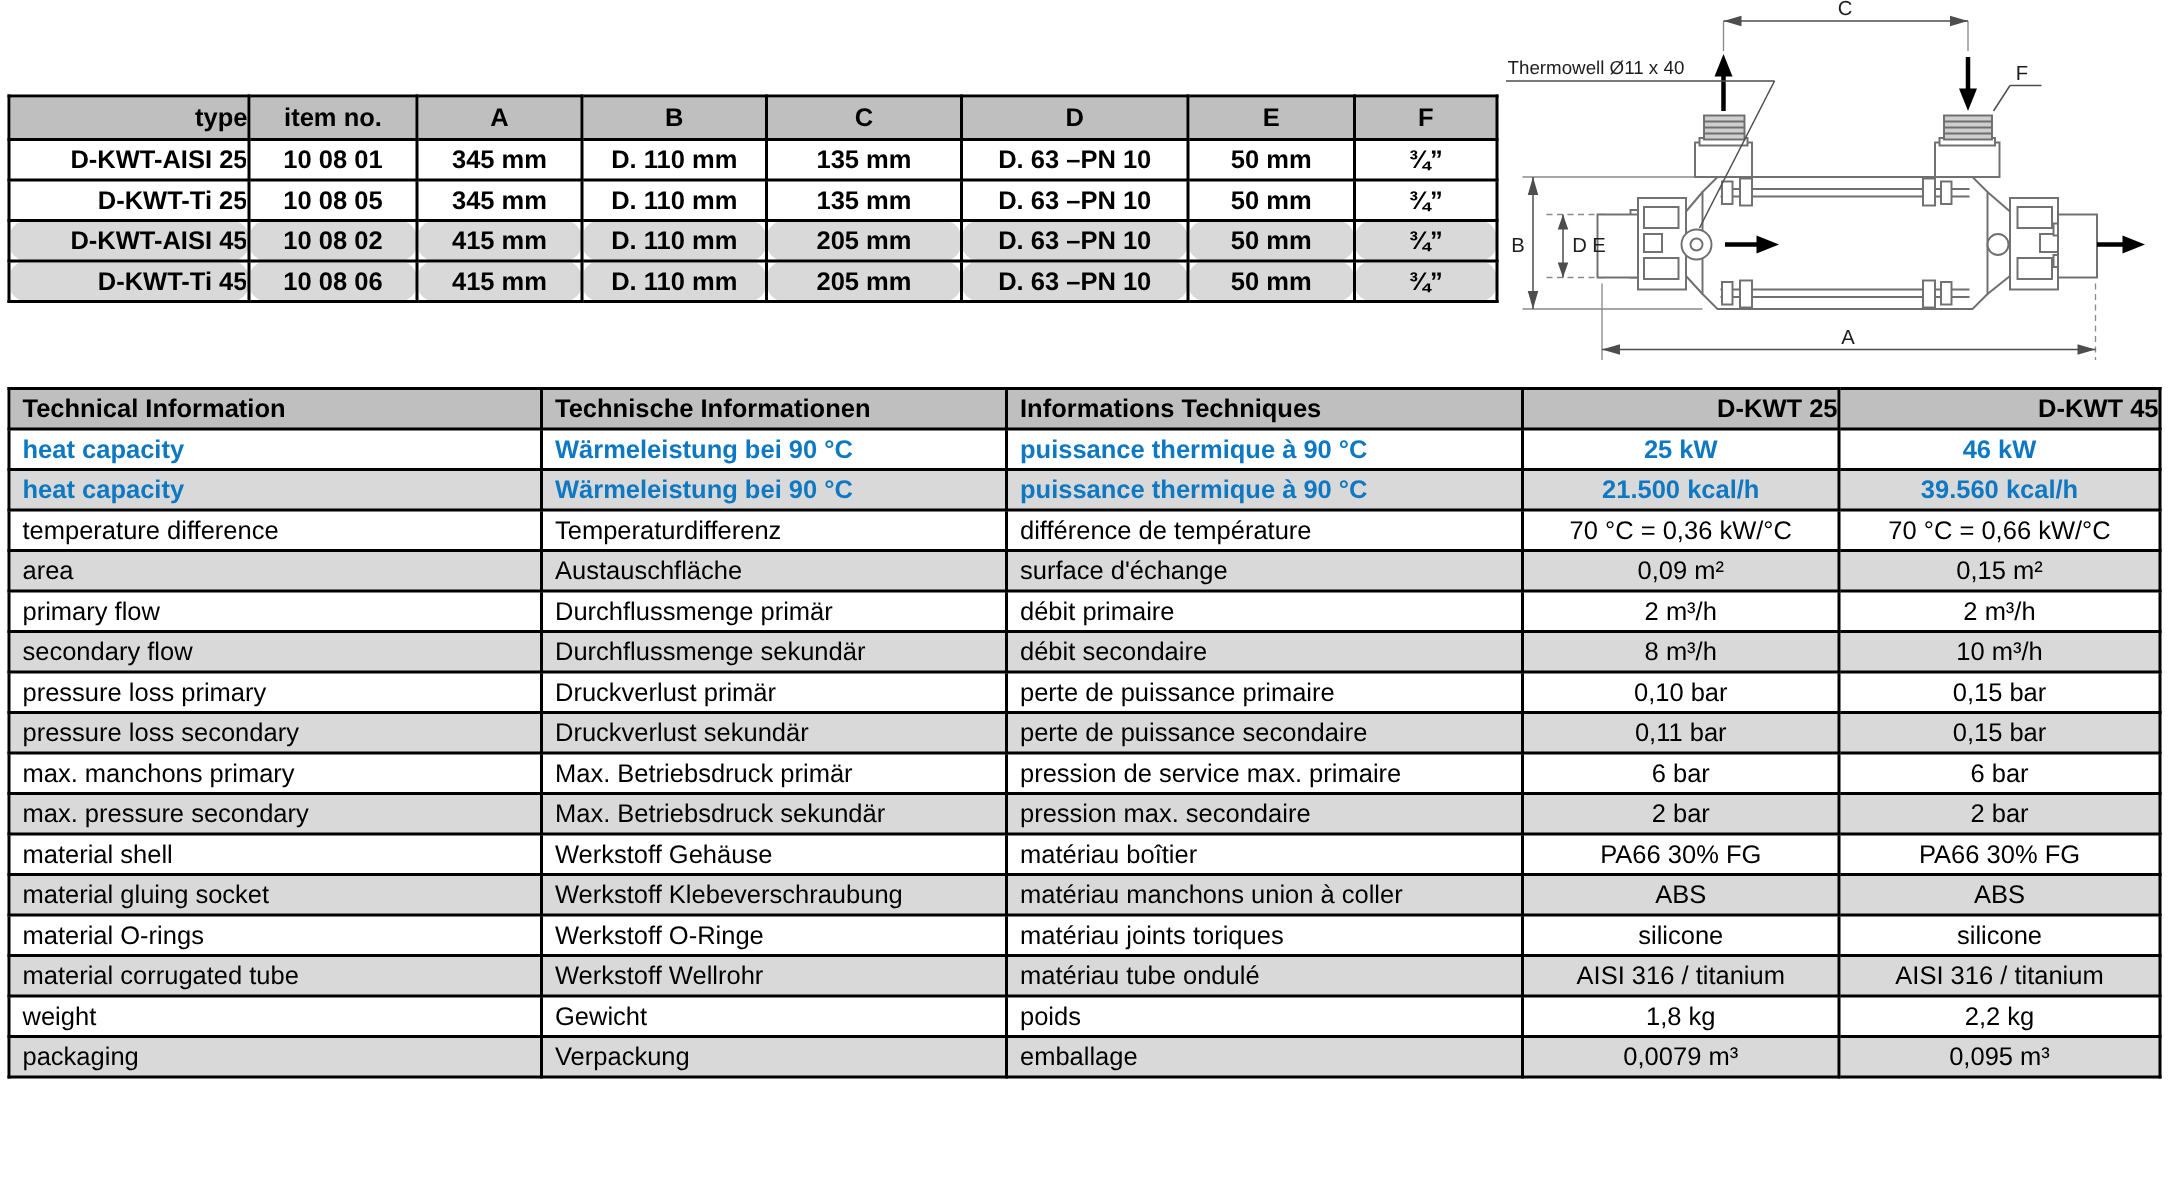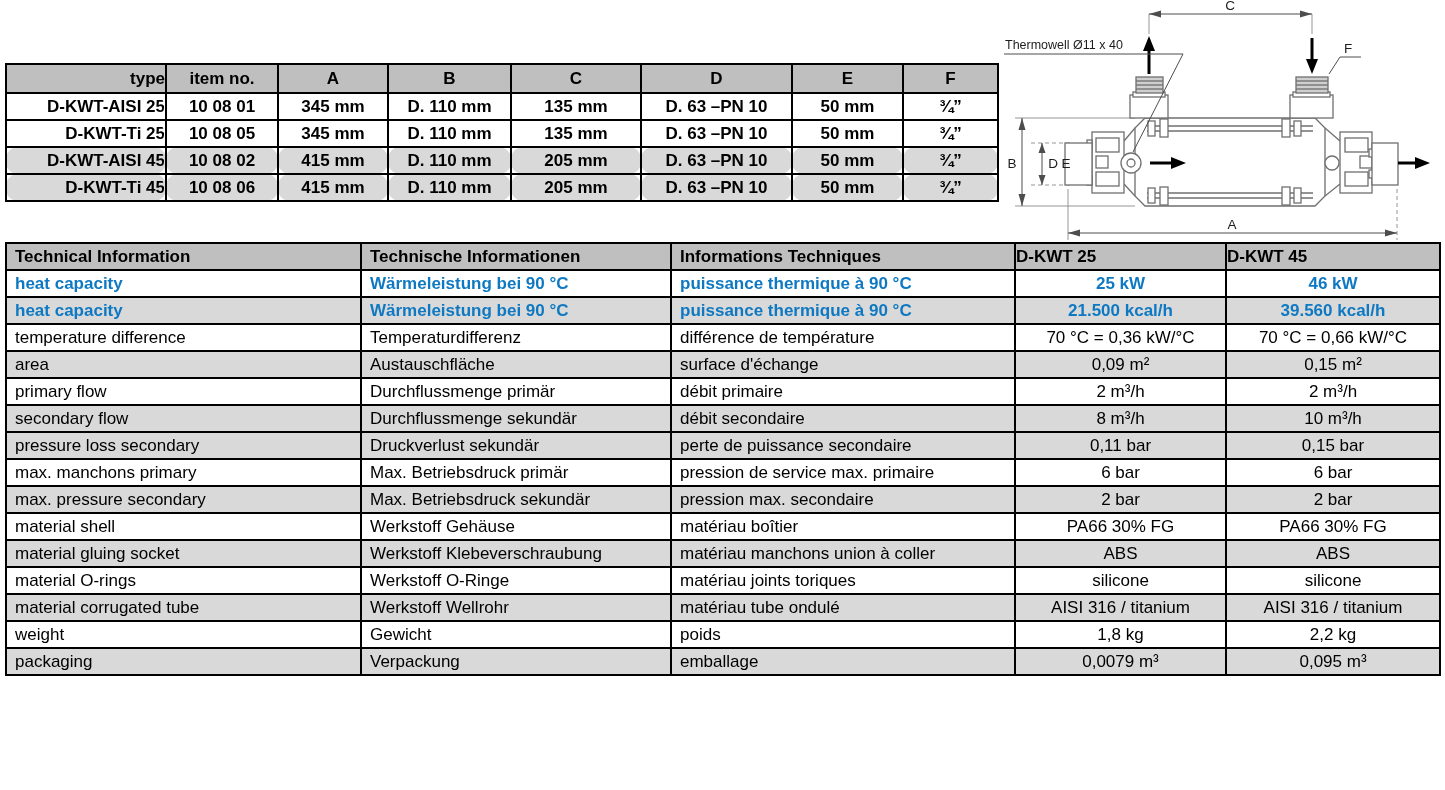--- a/index.html
+++ b/index.html
@@ -16,23 +16,23 @@
   .dims-table th {
     background:#bfbfbf; height:29px; font-size:17px; font-weight:bold; text-align:center;
   }
   .dims-table td {
     height:27px; font-size:17px; font-weight:bold; text-align:center; background:#ffffff;border-radius:12px;
   }
   .dims-table tr.shaded td { background:#d9d9d9; }
   .dims-table .left { text-align:right; padding-left:7px; }
 
   
-  .tech-table { position:absolute; left:5px; top:242px; width:1434px; }
+  .tech-table { position:absolute; left:5px; top:258px; width:1434px; }
   .tech-table th {
-    background:#bfbfbf; height:27px; font-size:17px; font-weight:bold; text-align:left;
+    background:#bfbfbf; height:27px; font-size:17px; font-weight:bold; text-align:right;
   }
   .tech-table td { height:27px; font-size:17px; text-align:center; background:#ffffff; }
   .tech-table tr.shaded td { background:#d9d9d9; }
   .tech-table .left { text-align:left; padding-left:8px; }
   .tech-table tr.highlight td { font-weight:bold; color:var(--accent); }
 
   
   .diagram { position:absolute; left:985px; top:0; width:460px; height:252px; }
   .diagram text {
     font-family:"Liberation Sans","DejaVu Sans",sans-serif;
@@ -273,20 +273,27 @@
         <td>2 m³/h</td>
         <td>2 m³/h</td>
       </tr>
       <tr class="shaded">
         <td class="left">secondary flow</td>
         <td class="left">Durchflussmenge sekundär</td>
         <td class="left">débit secondaire</td>
         <td>8 m³/h</td>
         <td>10 m³/h</td>
       </tr>
+      <tr>
+        <td class="left">pressure loss primary</td>
+        <td class="left">Druckverlust primär</td>
+        <td class="left">perte de puissance primaire</td>
+        <td>0,10 bar</td>
+        <td>0,15 bar</td>
+      </tr>
       <tr class="shaded">
         <td class="left">pressure loss secondary</td>
         <td class="left">Druckverlust sekundär</td>
         <td class="left">perte de puissance secondaire</td>
         <td>0,11 bar</td>
         <td>0,15 bar</td>
       </tr>
       <tr>
         <td class="left">max. manchons primary</td>
         <td class="left">Max. Betriebsdruck primär</td>

